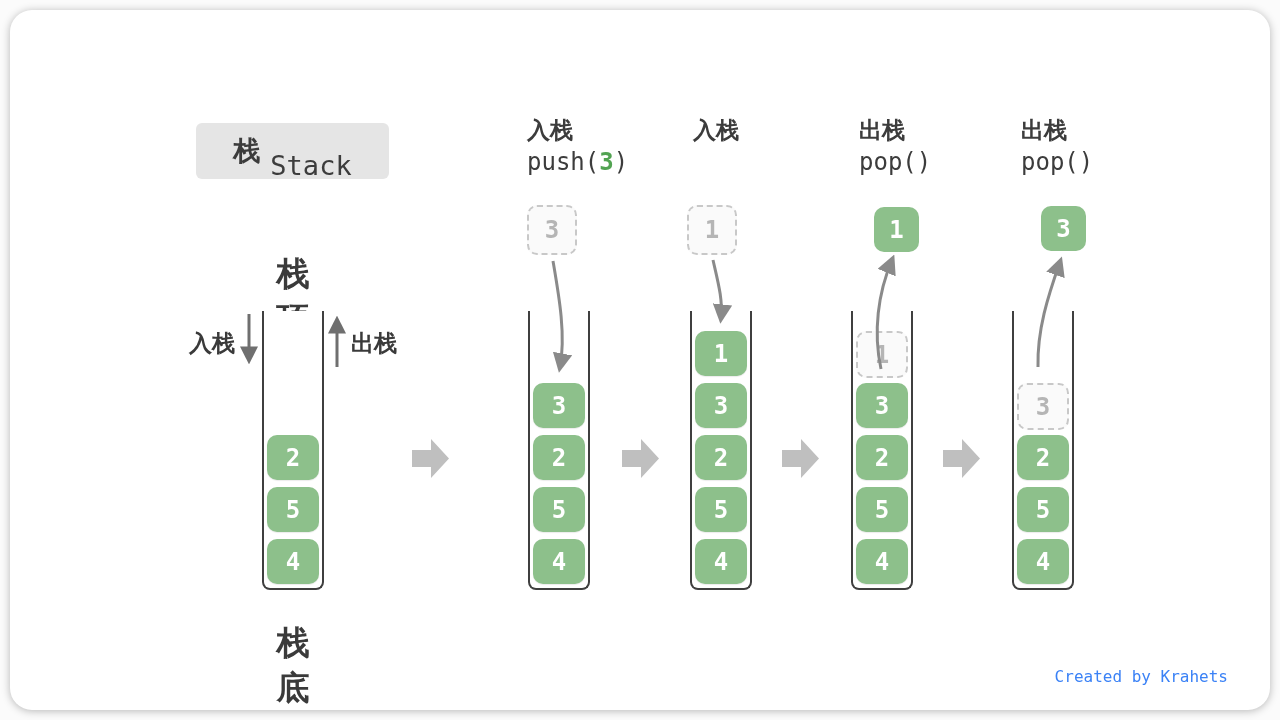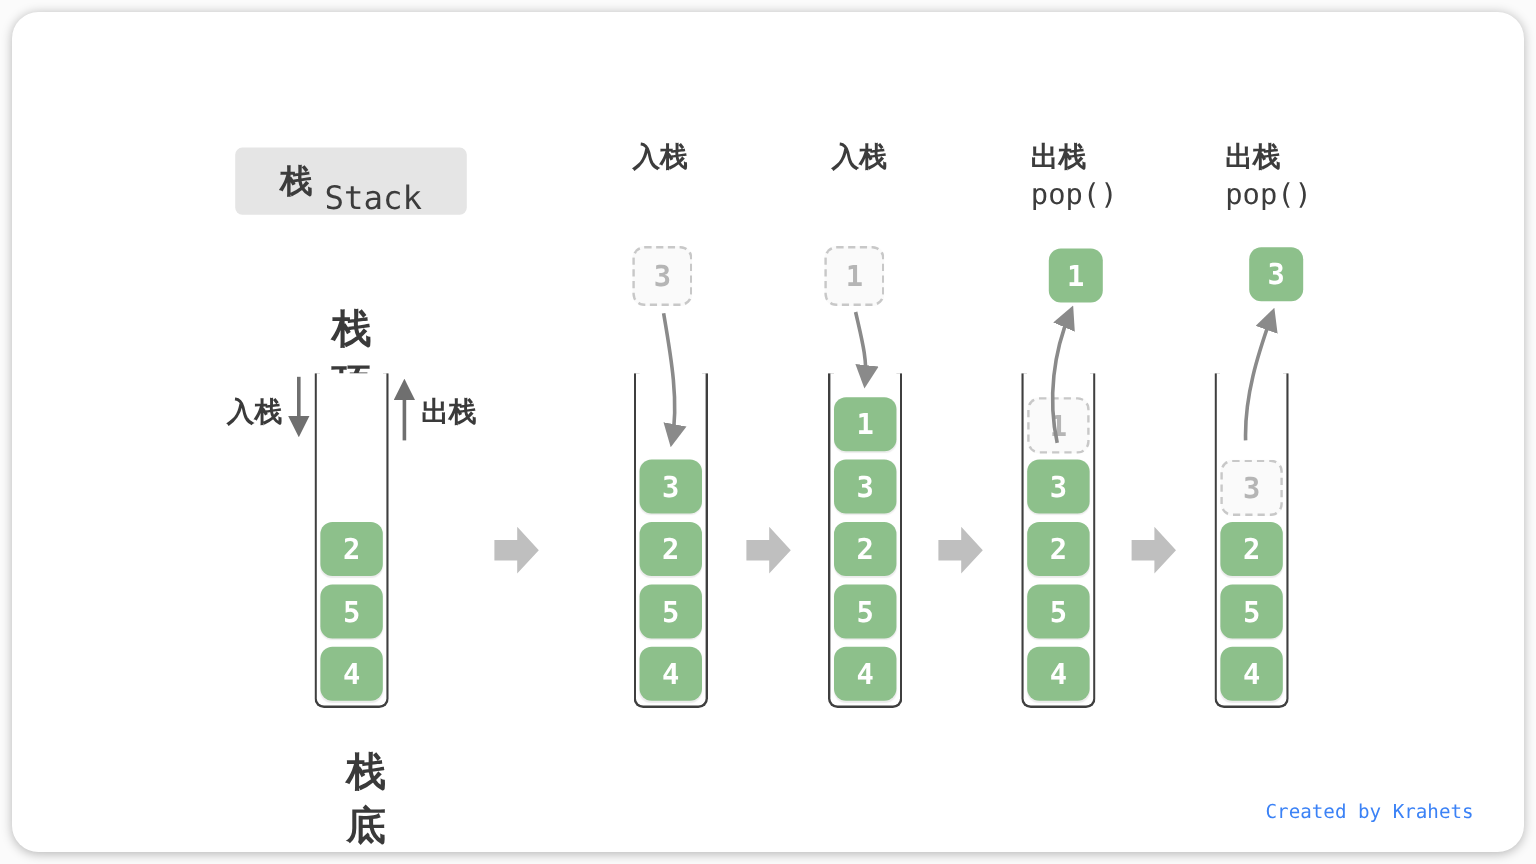--- a/index.html
+++ b/index.html
@@ -71,35 +71,36 @@
 
 <div class="card">
 
   <div class="title-box">
     <span>栈</span>
     <span class="en">Stack</span>
   </div>
 
   <div class="op-label" style="left:517px; top:105px;">
     <div class="op-name">入栈</div>
+    <div class="op-code"><span>push(</span><span class="arg">3</span><span>)</span></div>
   </div>
   <div class="op-label" style="left:683px; top:105px;">
     <div class="op-name">入栈</div>
   </div>
   <div class="op-label" style="left:849px; top:105px;">
     <div class="op-name">出栈</div>
     <div class="op-code"><span>pop(</span><span class="arg"></span><span>)</span></div>
   </div>
   <div class="op-label" style="left:1011px; top:105px;">
     <div class="op-name">出栈</div>
     <div class="op-code"><span>pop(</span><span class="arg"></span><span>)</span></div>
   </div>
 
   <div class="zh-label" style="position:absolute; left:252px; top:242px; width:62px; text-align:center;">栈顶</div>
-  <div class="zh-label" style="position:absolute; left:252px; top:611px; width:62px; text-align:center;margin-left:12px;">栈底</div>
+  <div class="zh-label" style="position:absolute; left:252px; top:611px; width:62px; text-align:center;">栈底</div>
   <div class="zh-label" style="position:absolute; left:150px; top:318px; width:75px; text-align:right; font-size:23px;">入栈</div>
   <div class="zh-label" style="position:absolute; left:341px; top:318px; width:75px; font-size:23px;">出栈</div>
 
   <div class="stack" style="left:252px;">
     <div class="block slot3">2</div>
     <div class="block slot4">5</div>
     <div class="block slot5">4</div>
   </div>
 
   <div class="float-box ghost" style="left:517px; top:195px;">3</div>

